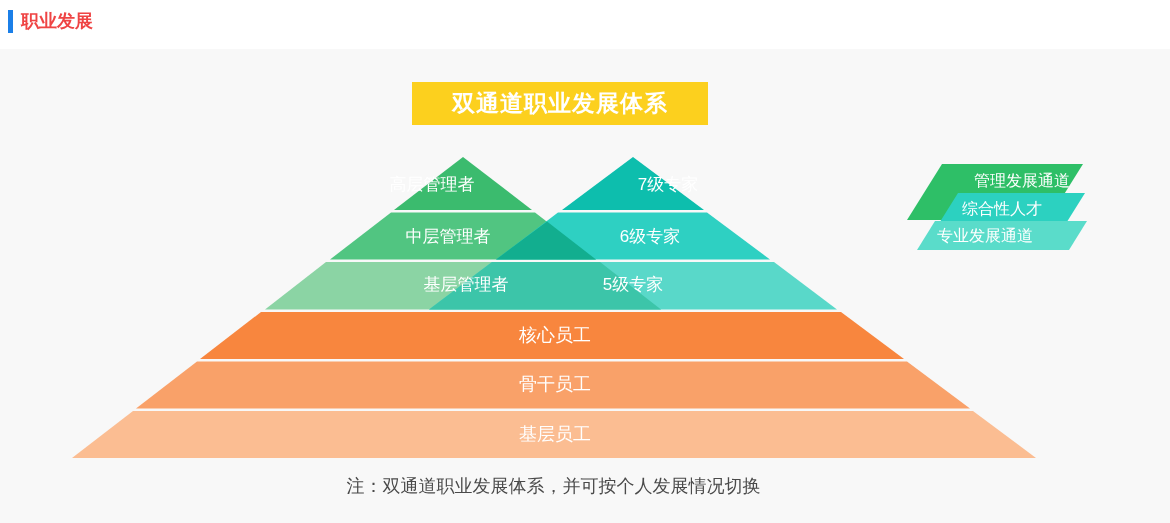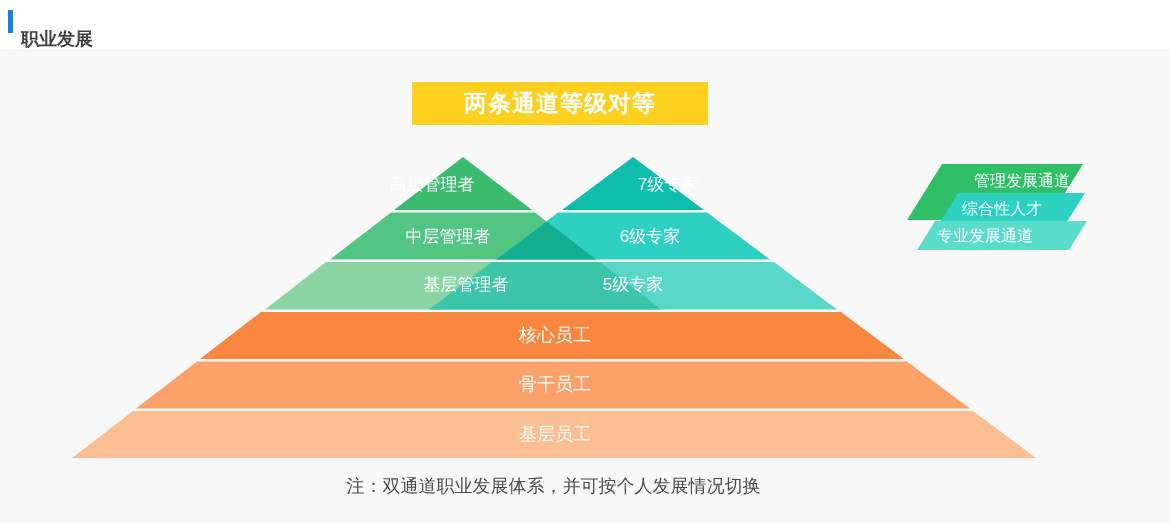--- a/index.html
+++ b/index.html
@@ -12,22 +12,22 @@
   }
   .page-header {
     position: absolute; left: 0; top: 0; width: 1170px; height: 49px;
     background: #ffffff;
   }
   .accent-bar {
     position: absolute; left: 8px; top: 10px; width: 5px; height: 23px;
     background: #1b7fe8;
   }
   .page-title {
-    position: absolute; left: 21px; top: 27px;
-    font-size: 18px; font-weight: bold; color: #404040;
+    position: absolute; left: 21px; top: 9px;
+    font-size: 18px; font-weight: bold; color: #ef4444;
   }
   .panel {
     position: absolute; left: 0; top: 49px; width: 1170px; height: 474px;
     background: #f8f8f8;
   }
   .banner {
     position: absolute; left: 412px; top: 82px; width: 296px; height: 43px;
     background: #fcd01e;
     display: flex; align-items: center; justify-content: center;
   }
@@ -48,21 +48,21 @@
 <body>
 
 <div class="page-header">
   <span class="accent-bar"></span>
   <span class="page-title">职业发展</span>
 </div>
 
 <div class="panel"></div>
 
 <div class="banner">
-  <span class="banner-title">两条通道等级对等</span>
+  <span class="banner-title">双通道职业发展体系</span>
 </div>
 
 <svg class="diagram-svg" width="1170" height="523" viewBox="0 0 1170 523">
 
   <polygon points="463,157 532,210 394,210" fill="#3bbb6e"></polygon>
   <polygon points="391,212.5 535,212.5 596,259.5 330,259.5" fill="#51c581"></polygon>
   <polygon points="326,262 600,262 661,309.5 265,309.5" fill="#8bd4a4"></polygon>
 
   <polygon points="633,157 704,210 562,210" fill="#0dbead"></polygon>
   <polygon points="558,212.5 707,212.5 770,259.5 496,259.5" fill="#2ed0c2"></polygon>

